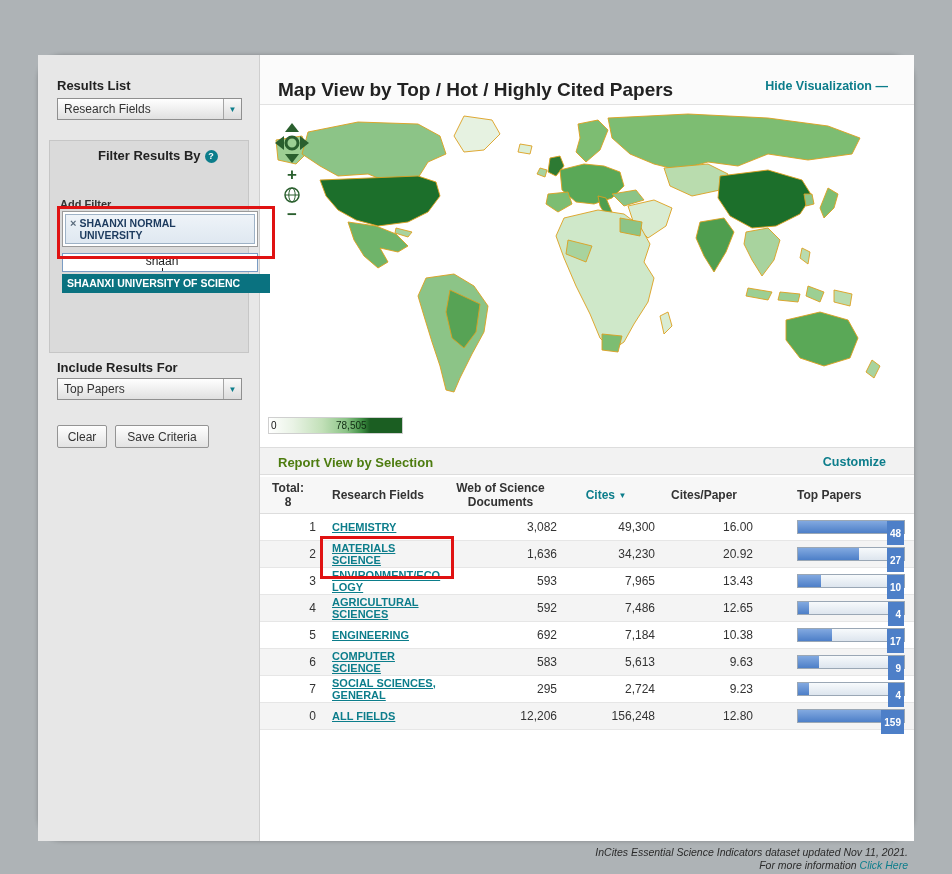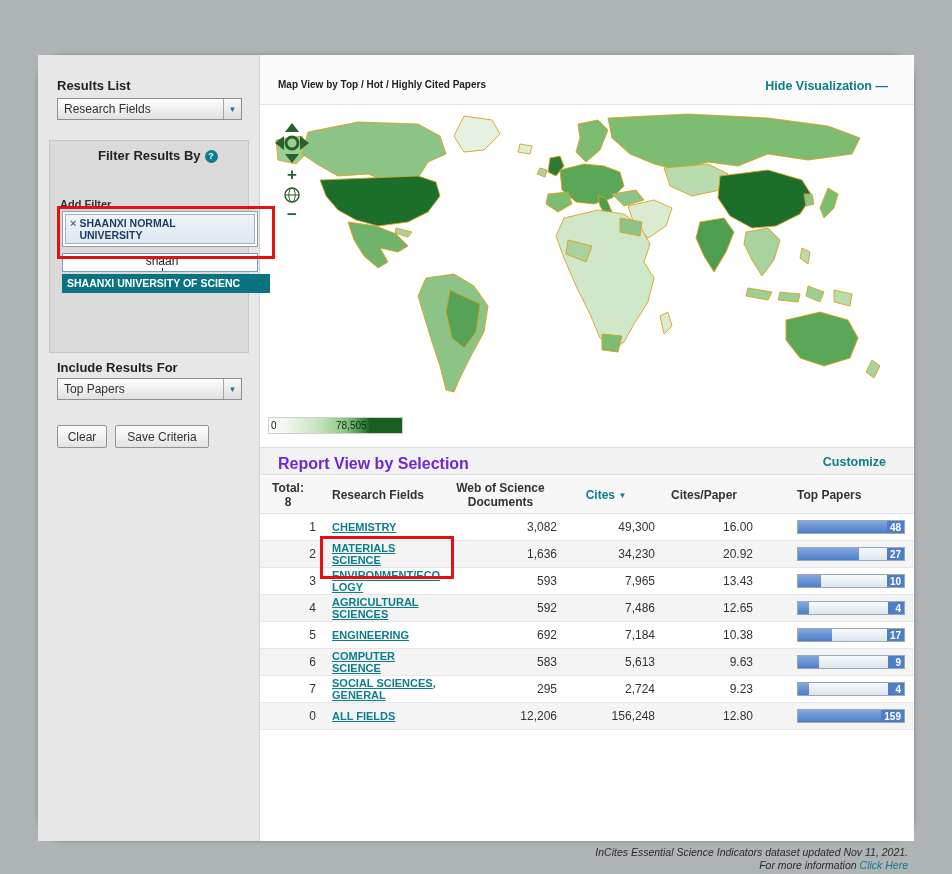--- a/index.html
+++ b/index.html
@@ -53,36 +53,36 @@
   .btn{position:absolute;height:23px;background:linear-gradient(#fefefe,#e3e3e3);border:1px solid #949494;
        border-radius:2px;font-size:12px;color:#333;display:flex;align-items:center;justify-content:center;
        font-family:inherit;cursor:pointer;box-sizing:border-box;}
   .btn.clear{left:19px;top:370px;width:50px;}
   .btn.save{left:77px;top:370px;width:94px;}
 
   
   .content{position:absolute;left:222px;top:0;width:654px;height:100%;background:#fff;}
   .map-header{position:absolute;left:0;top:0;width:100%;height:50px;background:#fbfbfb;
               border-bottom:1px solid #e2e2e2;box-sizing:border-box;}
-  .mh-title{position:absolute;left:18px;top:24px;font-size:10px;font-weight:bold;color:#222;}
+  .mh-title{position:absolute;left:18px;top:24px;font-size:19px;font-weight:bold;color:#222;}
   .hide-link{position:absolute;right:26px;top:24px;font-size:12.5px;font-weight:bold;color:var(--accent);cursor:pointer;}
   .map-area{position:absolute;left:0;top:50px;width:100%;height:340px;background:#fff;}
   .map-svg{position:absolute;left:8px;top:5px;}
   .controls{position:absolute;left:14px;top:18px;width:36px;display:flex;flex-direction:column;
             align-items:center;gap:5px;z-index:5;}
   .zbtn{font-size:17px;font-weight:bold;color:#2a5f2e;line-height:14px;cursor:pointer;}
   .legend{position:absolute;left:8px;top:312px;width:135px;height:17px;}
   .legend-bar{width:100%;height:100%;box-sizing:border-box;border:1px solid #cfcfcf;
      background:linear-gradient(90deg,#ffffff 0%,#e9f3e5 18%,#c2e0b8 40%,#8cc487 58%,#3f8f44 70%,#1b5e22 76%,#1b5e22 100%);}
   .legend-min{position:absolute;left:3px;top:3px;font-size:10px;color:#111;}
   .legend-max{position:absolute;left:68px;top:3px;font-size:10px;color:#102b12;}
 
   .report-header{position:absolute;left:0;top:392px;width:100%;height:28px;background:#f2f2f2;
                  border-top:1px solid #ddd;border-bottom:1px solid #ddd;box-sizing:border-box;}
-  .rh-title{position:absolute;left:18px;top:7px;font-size:16px;font-weight:bold;color:#6d28d9;}
+  .rh-title{position:absolute;left:18px;top:7px;font-size:13px;font-weight:bold;color:#4d7c0f;}
   .customize{position:absolute;right:28px;top:7px;font-size:12.5px;font-weight:bold;color:var(--accent);cursor:pointer;}
 
   
   .table{position:absolute;left:0;top:422px;width:100%;}
   .t-head{display:flex;align-items:center;min-height:36px;background:#f7f7f7;border-bottom:1px solid #ddd;
           font-size:12px;font-weight:bold;color:#333;}
   .t-row{display:flex;align-items:center;min-height:26px;border-bottom:1px solid #e6e6e6;font-size:12px;
          color:#333;background:#fff;}
   .t-row.alt{background:#f4f4f4;}
   .c-rank{width:64px;padding-right:8px;box-sizing:border-box;text-align:right;flex:none;}
@@ -94,21 +94,21 @@
   .t-head .c-rank{text-align:center;line-height:14px;}
   .t-head .c-docs,.t-head .c-cites,.t-head .c-cpp{text-align:center;line-height:14px;}
   .t-head .c-cites{color:var(--accent);}
   .sort-arrow{font-size:8px;vertical-align:1px;}
   .field-link{color:var(--accent);text-decoration:underline;font-size:11px;font-weight:bold;line-height:12px;
               display:inline-block;overflow-wrap:break-word;max-width:112px;cursor:pointer;}
   .bar-track{position:relative;width:108px;height:14px;border:1px solid #9aa7b5;box-sizing:border-box;
              background:linear-gradient(#f7fafc,#dde5ee);}
   .bar-fill{position:absolute;left:0;top:0;bottom:0;background:linear-gradient(#82a9e0,var(--bar));}
   .bar-num{position:absolute;right:0;top:0;bottom:0;min-width:10px;background:var(--bar);color:#fff;
-           font-size:10px;font-weight:bold;display:flex;align-items:center;justify-content:flex-end;padding:0 3px;}
+           font-size:10px;font-weight:bold;display:flex;align-items:center;justify-content:flex-end;padding:12px 3px;}
 
   
   .annotation{position:absolute;border:3px solid var(--annotation);z-index:50;pointer-events:none;}
   .ann1{left:57px;top:206px;width:212px;height:47px;}
   .ann2{left:320px;top:536px;width:128px;height:37px;}
   .footer{position:absolute;right:44px;top:846px;text-align:right;font-size:10.5px;font-style:italic;
           color:#2b2b2b;line-height:13px;}
   .footer .link{color:var(--accent);cursor:pointer;}
 </style>
 </head>

